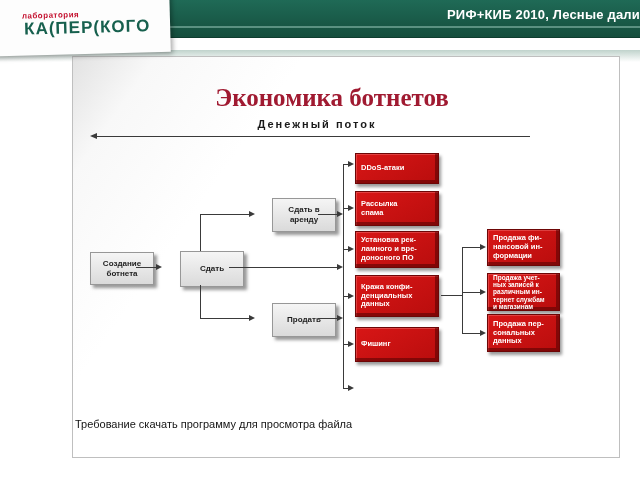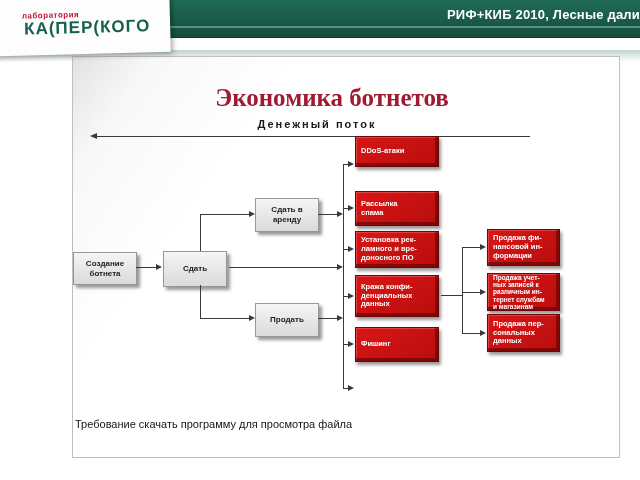--- a/index.html
+++ b/index.html
@@ -41,21 +41,21 @@
          border-top:3px solid transparent;border-bottom:3px solid transparent;
          border-left:6px solid #3a3a3a;}
   .arr-l{position:absolute;width:0;height:0;z-index:3;
          border-top:3.5px solid transparent;border-bottom:3.5px solid transparent;
          border-right:7px solid #3a3a3a;}
 
   
   .gbox{position:absolute;z-index:3;display:flex;align-items:center;justify-content:center;
         text-align:center;white-space:pre-line;font-size:8px;font-weight:bold;color:#1c1c1c;
         line-height:1.25;background:linear-gradient(#f5f5f5,#dadada);border:1px solid #979797;
-        box-shadow:3px 3px 3px rgba(70,70,70,0.55);}
+        box-shadow:3px 3px 3px rgba(70,70,70,0.55);margin-left:17px;}
   .rbox{position:absolute;z-index:3;display:flex;flex-direction:column;justify-content:center;
         align-items:flex-start;text-align:left;white-space:pre-line;color:#ffffff;
         font-size:7.5px;font-weight:bold;line-height:1.18;padding-left:5px;box-sizing:border-box;
         background:linear-gradient(150deg,#d81616,#b90d0d);border:1px solid #6d0606;
         box-shadow:inset -3px -3px 0 rgba(70,0,0,0.5), inset 1px 1px 0 rgba(255,150,150,0.35),
                    2px 3px 3px rgba(0,0,0,0.4);}
   .rbox.small{font-size:6.5px;line-height:1.12;}
 </style>
 </head>
 <body>
@@ -113,21 +113,21 @@
   <div class="arr-r" style="left:348px;top:205px;"></div>
   <div class="hline" style="left:343px;top:249px;width:5px;"></div>
   <div class="arr-r" style="left:348px;top:246px;"></div>
   <div class="hline" style="left:343px;top:296px;width:5px;"></div>
   <div class="arr-r" style="left:348px;top:293px;"></div>
   <div class="hline" style="left:343px;top:344px;width:5px;"></div>
   <div class="arr-r" style="left:348px;top:341px;"></div>
   <div class="hline" style="left:343px;top:388px;width:5px;"></div>
   <div class="arr-r" style="left:348px;top:385px;"></div>
 
-  <div class="rbox" style="left:355px;top:136px;width:84px;height:31px;">DDoS-атаки</div>
+  <div class="rbox" style="left:355px;top:153px;width:84px;height:31px;">DDoS-атаки</div>
   <div class="rbox" style="left:355px;top:191px;width:84px;height:35px;">Рассылка
 спама</div>
   <div class="rbox" style="left:355px;top:231px;width:84px;height:37px;">Установка рек-
 ламного и вре-
 доносного ПО</div>
   <div class="rbox" style="left:355px;top:275px;width:84px;height:42px;">Кража конфи-
 денциальных
 данных</div>
   <div class="rbox" style="left:355px;top:327px;width:84px;height:35px;">Фишинг</div>
 

